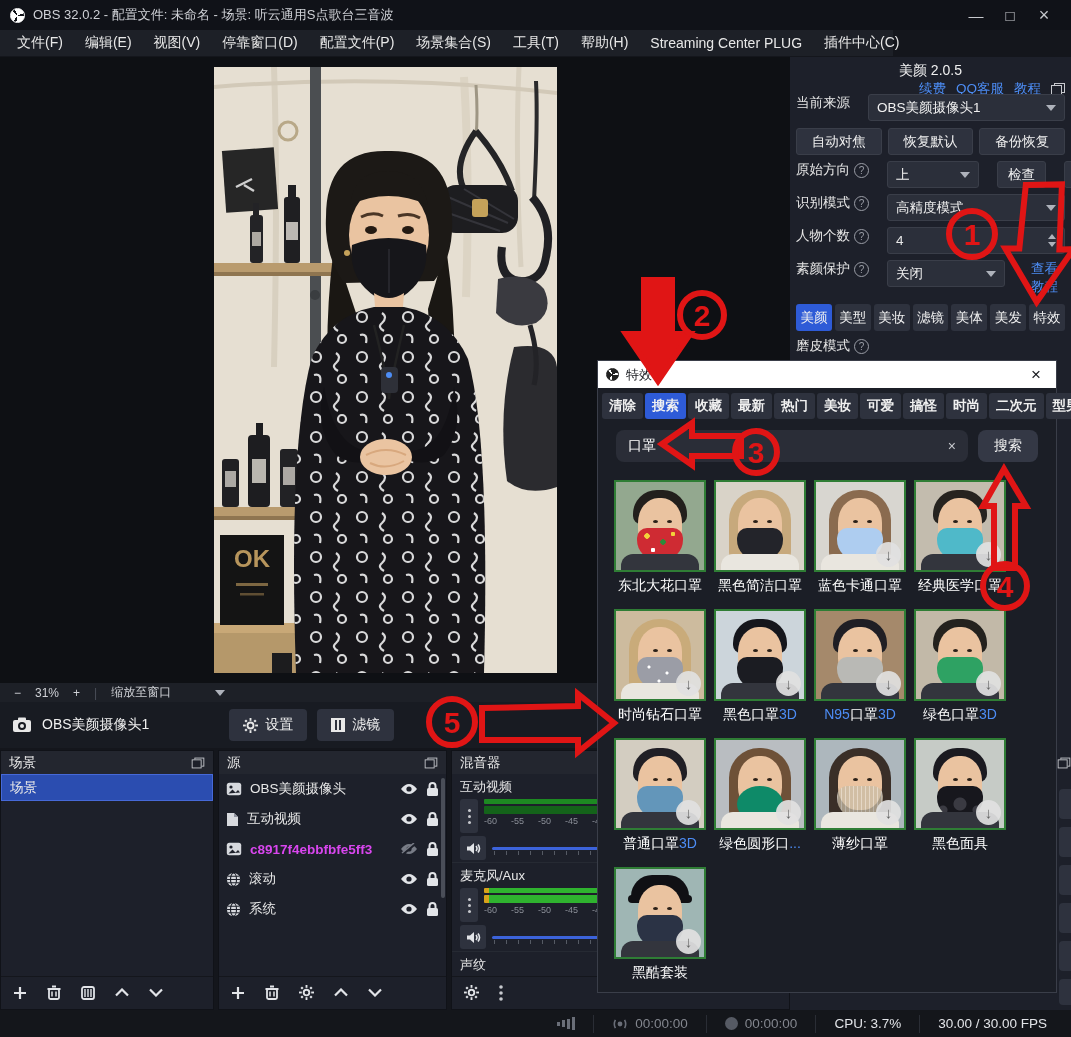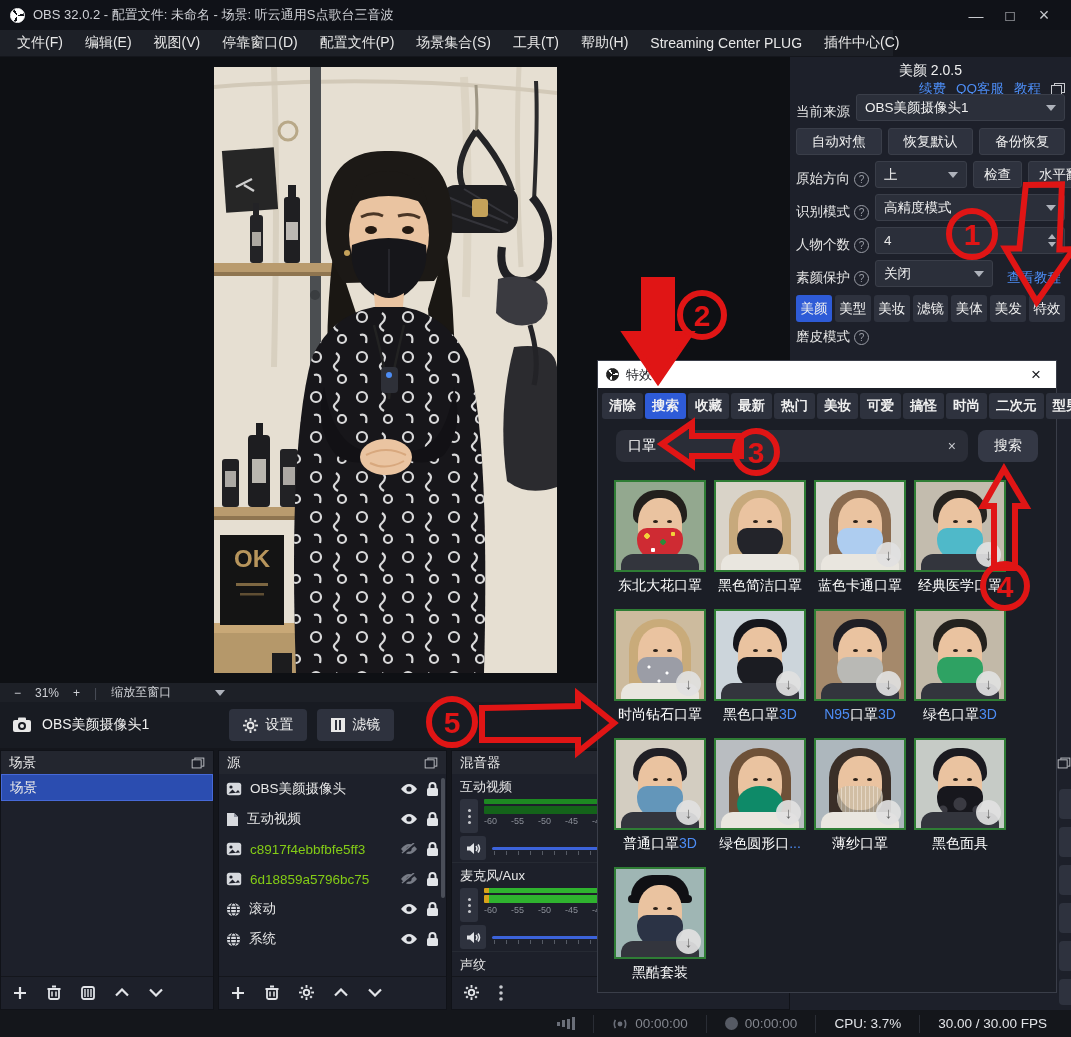--- a/index.html
+++ b/index.html
@@ -27,21 +27,21 @@
   .workspace { position:absolute; left:0; top:57px; width:790px; height:626px; background:#0e1014; }
   .photo { position:absolute; left:214px; top:10px; width:343px; height:606px; overflow:hidden; }
 
   
   .beauty { position:absolute; left:790px; top:57px; width:281px; height:953px; background:#1d202a;
             padding:5px 6px 0 6px; }
   .bz-head { display:flex; align-items:center; height:26px;flex-direction:column; }
   .bz-title { font-size:14px; color:#f0f0f0; flex:0 0 auto; }
   .bz-links { margin-left:auto; display:flex; gap:10px; align-items:center; }
   .bz-link { color:#4d8df5; font-size:13.5px; }
-  .row { display:flex; align-items:flex-end; margin-top:6px; gap:6px; }
+  .row { display:flex; align-items:flex-start; margin-top:6px; gap:18px; }
   .rlabel { font-size:13.5px; color:#e6e6e6; white-space:nowrap; display:flex; align-items:center; gap:4px; }
   .qmark { width:15px; height:15px; border:1.5px solid #9a9da6; border-radius:50%; color:#9a9da6;
            font-size:10px; display:inline-flex; align-items:center; justify-content:center; }
   .dd { background:#2b2f3a; border:1px solid #3a3e49; border-radius:3px; height:27px; display:flex;
         align-items:center; padding:0 8px; font-size:13.5px; color:#f0f0f0; position:relative; flex:1; }
   .dd .caret { margin-left:auto; width:0; height:0; border-left:5px solid transparent; border-right:5px solid transparent;
                border-top:6px solid #aeb2bb; }
   .btn { background:#2e323e; border:1px solid #3a3e49; border-radius:3px; height:27px; padding:0 10px;
          display:flex; align-items:center; justify-content:center; font-size:13.5px; color:#f0f0f0; white-space:nowrap; }
   .bz-actions { display:flex; gap:6px; margin-top:7px; }
@@ -73,21 +73,21 @@
   .dock { position:absolute; top:750px; height:260px; background:#1d202a; border:1px solid #101218; }
   .dock-head { height:23px; display:flex; align-items:center; padding:0 8px; font-size:13.5px; color:#e8e8e8;
                background:#23262f; }
   .dock-head .popout { margin-left:auto; transform:scale(.9); }
   .dock-body { position:relative; height:202px; overflow:hidden; }
   .dock-foot { height:32px; display:flex; align-items:center; gap:20px; padding:0 12px; border-top:1px solid #14161c; }
   .scene-item { height:27px; display:flex; align-items:center; padding:0 8px; font-size:13.5px; }
   .scene-item.sel { background:#2b4db0; border:1px solid #4669d8; }
   .src-row { height:30px; display:flex; align-items:center; gap:8px; padding:0 7px; font-size:13.5px; }
   .src-name { flex:1; white-space:nowrap; overflow:hidden; }
-  .src-row.hidden-src .src-name { color:#84cc16; }
+  .src-row.hidden-src .src-name { color:#d946ef;font-weight:bold; }
   .scrollbar-v { position:absolute; right:1px; top:4px; width:4px; height:120px; background:#4a4e58; border-radius:2px; }
 
   
   .mix-ch { padding:4px 8px 2px 8px; border-bottom:1px solid #262a33; }
   .mix-name { font-size:13px; color:#e6e6e6; margin-bottom:3px; }
   .mix-flex { display:flex; gap:6px; }
   .dots-btn { width:18px; height:34px; background:#2e323e; border-radius:3px; display:flex; align-items:center;
               justify-content:center; color:#c7c9ce; flex:0 0 auto; }
   .dots-btn i { display:block; width:3px; height:3px; background:#c7c9ce; border-radius:50%; box-shadow:0 6px 0 #c7c9ce,0 -6px 0 #c7c9ce; }
   .meter-wrap { flex:1; }
@@ -516,44 +516,20 @@
               <path d="M2 10 L14 0" stroke="#787c86" stroke-width="1.6"></path>
             </svg>
           </span>
           <span class="icon">
             <svg width="13" height="15" viewBox="0 0 13 15">
               <rect x="1" y="6" width="11" height="8" rx="1.5" fill="#e2e4e8"></rect>
               <path d="M3.5 6 v-2 a3 3 0 0 1 6 0 v2" fill="none" stroke="#e2e4e8" stroke-width="2"></path>
             </svg>
           </span>
         </div>
-        <div class="src-row hidden-src">
-          <span class="icon">
-            <svg width="16" height="14" viewBox="0 0 16 14">
-              <rect x="0.8" y="0.8" width="14.4" height="12.4" rx="2.5" fill="#d7d9de"></rect>
-              <circle cx="5" cy="5" r="1.6" fill="#1d202a"></circle>
-              <path d="M2.5 11.5 l4-4 3 3 2.5-2.5 2 2.5 z" fill="#1d202a"></path>
-            </svg>
-          </span>
-          <span class="src-name">6d18859a5796bc75</span>
-          <span class="icon">
-            <svg width="18" height="12" viewBox="0 0 18 12">
-              <path d="M1 6 q8 -10 16 0 q-8 10 -16 0" fill="#787c86"></path>
-              <circle cx="9" cy="6" r="2.6" fill="#1d202a"></circle>
-              <path d="M3 11 L15 1" stroke="#1d202a" stroke-width="2.4"></path>
-              <path d="M2 10 L14 0" stroke="#787c86" stroke-width="1.6"></path>
-            </svg>
-          </span>
-          <span class="icon">
-            <svg width="13" height="15" viewBox="0 0 13 15">
-              <rect x="1" y="6" width="11" height="8" rx="1.5" fill="#e2e4e8"></rect>
-              <path d="M3.5 6 v-2 a3 3 0 0 1 6 0 v2" fill="none" stroke="#e2e4e8" stroke-width="2"></path>
-            </svg>
-          </span>
-        </div>
         <div class="src-row">
           <span class="icon">
             <svg width="15" height="15" viewBox="0 0 16 16">
               <circle cx="8" cy="8" r="7" fill="#d7d9de"></circle>
               <ellipse cx="8" cy="8" rx="3.2" ry="7" fill="none" stroke="#1d202a" stroke-width="1.2"></ellipse>
               <path d="M1 8 h14 M2.2 4.5 h11.6 M2.2 11.5 h11.6" stroke="#1d202a" stroke-width="1.2" fill="none"></path>
             </svg>
           </span>
           <span class="src-name">滚动</span>
           <span class="icon">

